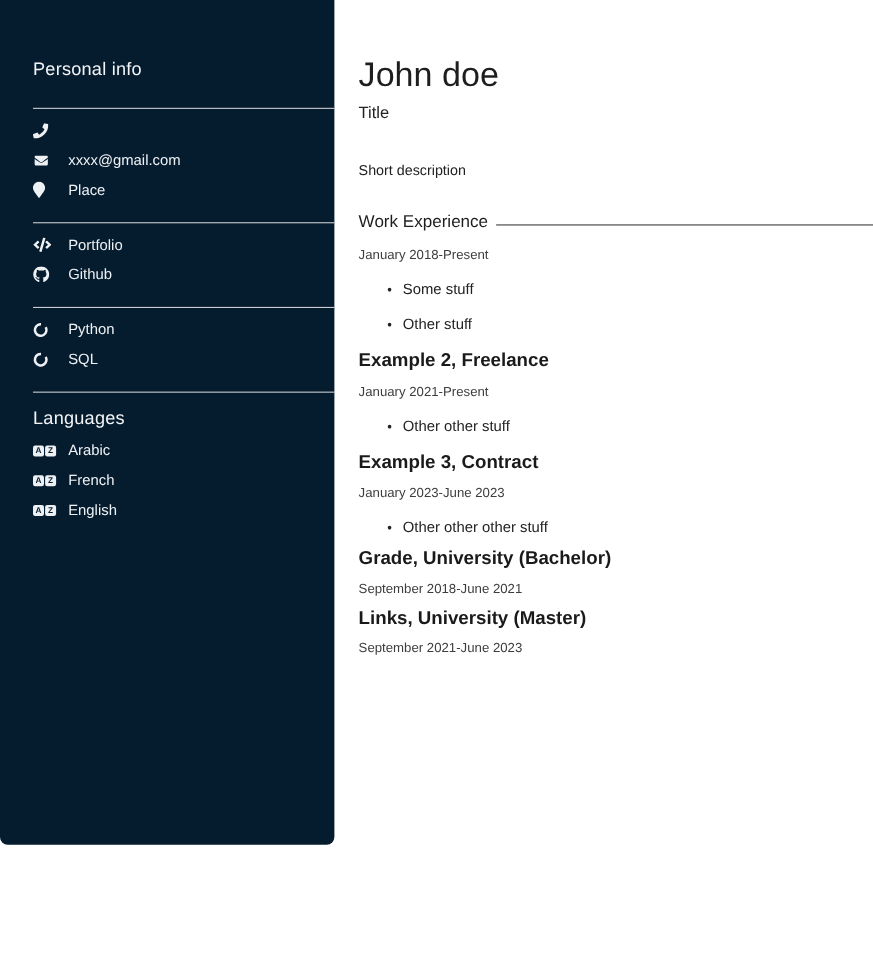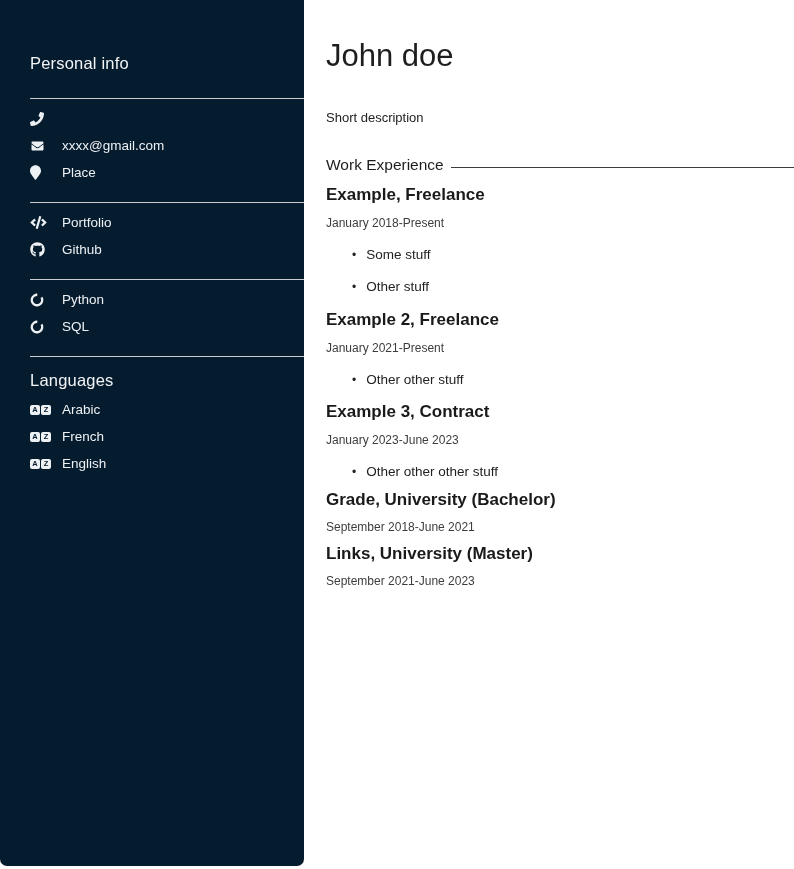--- a/index.html
+++ b/index.html
@@ -9,21 +9,21 @@
     position: relative;
     background: #ffffff;
     font-family: "Liberation Sans", sans-serif;
     overflow: hidden;
     color: #212121;
   }
 
   
   .sidebar {
     position: absolute; left: 0; top: 0;
-    width: 304px; height: 866px;
+    width: 304px; height: 768px;
     background: #051b2e;
     border-radius: 0 0 7px 7px;
     color: #eef1f4;
     padding: 54px 0 0 30px;
   }
   .side-heading {
     font-size: 16.5px;
     font-weight: 400;
     color: #f2f4f6;
     margin: 0;
@@ -64,21 +64,21 @@
     border-radius: 2px;
     font-size: 7.5px;
     font-weight: 700;
     display: flex; align-items: center; justify-content: center;
     line-height: 1;
   }
 
   
   .main {
     position: absolute;
-    left: 326px; top: 0; right: 0;
+    left: 326px; top: 12px; right: 0;
   }
   .person-name {
     font-size: 31px;
     font-weight: 400;
     color: #1e1e1e;
     margin: 38px 0 0 0;
     line-height: 1.15;
   }
   .person-title {
     font-size: 15px;
@@ -249,28 +249,28 @@
         </span>
     </span>
     <span class="side-label">English</span>
   </div>
 
 </aside>
 
 <main class="main">
 
   <h1 class="person-name">John doe</h1>
+  <div class="person-title">Title</div>
   <div class="person-desc">Short description</div>
 
   <div class="section-row">
     <h2 class="section-title">Work Experience</h2>
     <div class="section-rule"></div>
   </div>
 
-  <h3 class="entry-title">Example, Freelance</h3>
   <div class="entry-dates">January 2018-Present</div>
   <div class="bullet">
     <span class="bullet-dot">•</span>
     <span>Some stuff</span>
   </div>
   <div class="bullet">
     <span class="bullet-dot">•</span>
     <span>Other stuff</span>
   </div>
 

